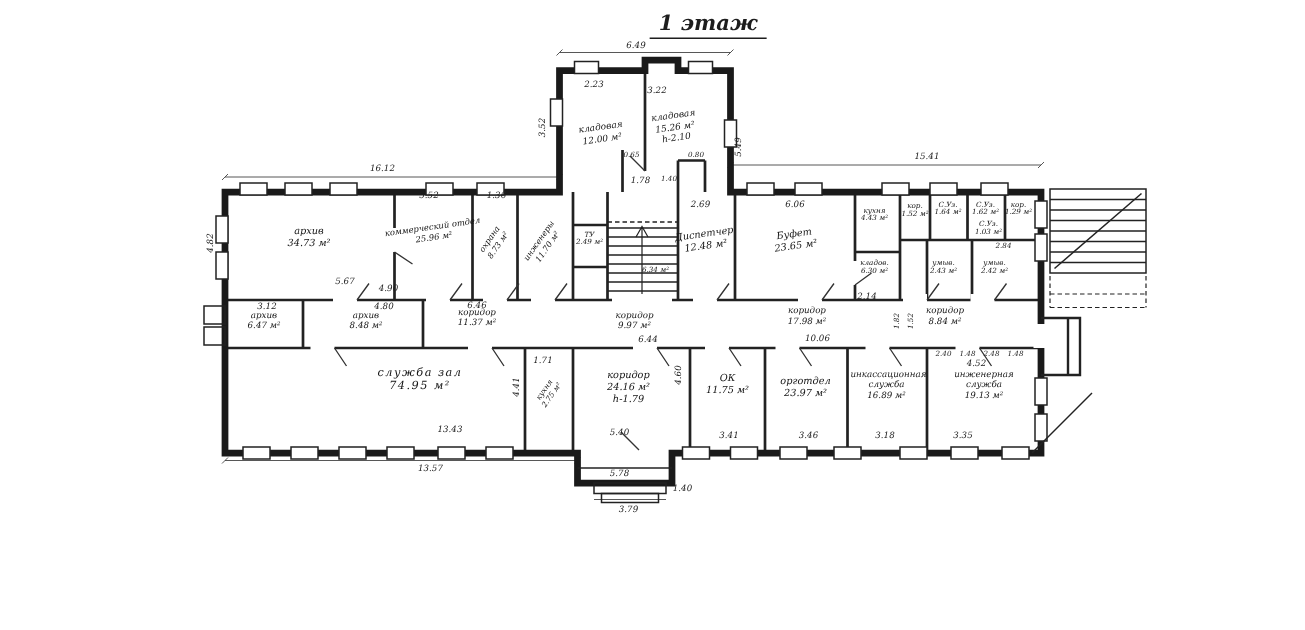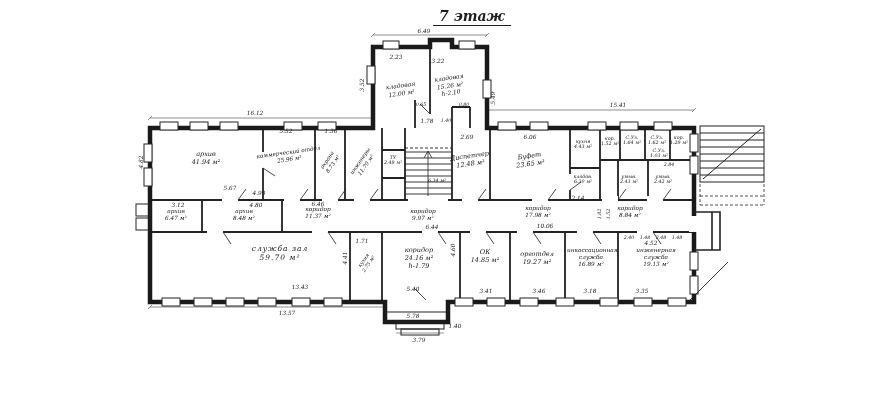--- a/index.html
+++ b/index.html
@@ -19,21 +19,21 @@
   .dim{position:absolute;transform:translate(-50%,-50%);font:italic 5.8px "DejaVu Serif",serif;
        color:#222;white-space:nowrap;}
   .dim.v{transform:translate(-50%,-50%) rotate(-90deg);}
   svg{position:absolute;left:0;top:0;}
 </style>
 </head>
 <body>
 
 <div class="plan">
 
-  <div class="title">7 этаж</div>
+  <div class="title">1 этаж</div>
 
   <svg width="870" height="420" viewBox="0 0 870 420">
 
     <g stroke="#444" stroke-width="0.6" fill="none">
       <path d="M150,118 H373 M373,35 H487 M487,110 H694 M150,307 H385 M396,333 H444"></path>
       <path d="M148,120 l4,-4 M371,120 l4,-4 M371,37 l4,-4 M485,37 l4,-4 M485,112 l4,-4 M692,112 l4,-4 M148,309 l4,-4 M383,309 l4,-4"></path>
     </g>
 
     <g stroke="#222" stroke-width="1.8" fill="none">
       <path d="M263,128 V200 M315,128 V200 M345,128 V200 M382,128 V200 M405,128 V200
@@ -140,21 +140,21 @@
       <path d="M385,312 H448"></path>
       <rect x="396" y="322" width="48" height="7"></rect>
       <rect x="401" y="329" width="38" height="6"></rect>
       <rect x="136" y="204" width="14" height="12"></rect>
       <rect x="136" y="218" width="14" height="12"></rect>
     </g>
   </svg>
 
   <div class="room" style="left:206px;top:158px">
     <span class="nm">архив</span>
-    <span class="ar">41.94 м²</span>
+    <span class="ar">34.73 м²</span>
   </div>
   <div class="room rot8" style="left:289px;top:156px;font-size:5.6px">
     <span class="nm">коммерческий отдел</span>
     <span class="ar">25.96 м²</span>
   </div>
   <div class="room rot" style="left:330px;top:162px;font-size:5.4px">
     <span class="nm">охрана</span>
     <span class="ar">8.73 м²</span>
   </div>
   <div class="room rot" style="left:363px;top:163px;font-size:5.4px">
@@ -243,38 +243,38 @@
   <div class="room" style="left:538px;top:212px;font-size:5.8px">
     <span class="nm">коридор</span>
     <span class="ar">17.98 м²</span>
   </div>
   <div class="room" style="left:630px;top:212px;font-size:5.8px">
     <span class="nm">коридор</span>
     <span class="ar">8.84 м²</span>
   </div>
   <div class="room big" style="left:280px;top:253px">
     <span class="nm">служба зал</span>
-    <span class="ar">59.70 м²</span>
+    <span class="ar">74.95 м²</span>
   </div>
   <div class="room rot" style="left:366px;top:262px;font-size:5px">
     <span class="nm">кухня</span>
     <span class="ar">2.75 м²</span>
   </div>
   <div class="room" style="left:419px;top:258px">
     <span class="nm">коридор</span>
     <span class="ar">24.16 м²</span>
     <span class="hh">h-1.79</span>
   </div>
   <div class="room" style="left:485px;top:256px">
     <span class="nm">ОК</span>
-    <span class="ar">14.85 м²</span>
+    <span class="ar">11.75 м²</span>
   </div>
   <div class="room" style="left:537px;top:258px">
     <span class="nm">орготдел</span>
-    <span class="ar">19.27 м²</span>
+    <span class="ar">23.97 м²</span>
   </div>
   <div class="room wrap" style="left:591px;top:258px">
     <span class="nm">инкассационная служба</span>
     <span class="ar">16.89 м²</span>
   </div>
   <div class="room wrap" style="left:656px;top:258px">
     <span class="nm">инженерная служба</span>
     <span class="ar">19.13 м²</span>
   </div>
 

